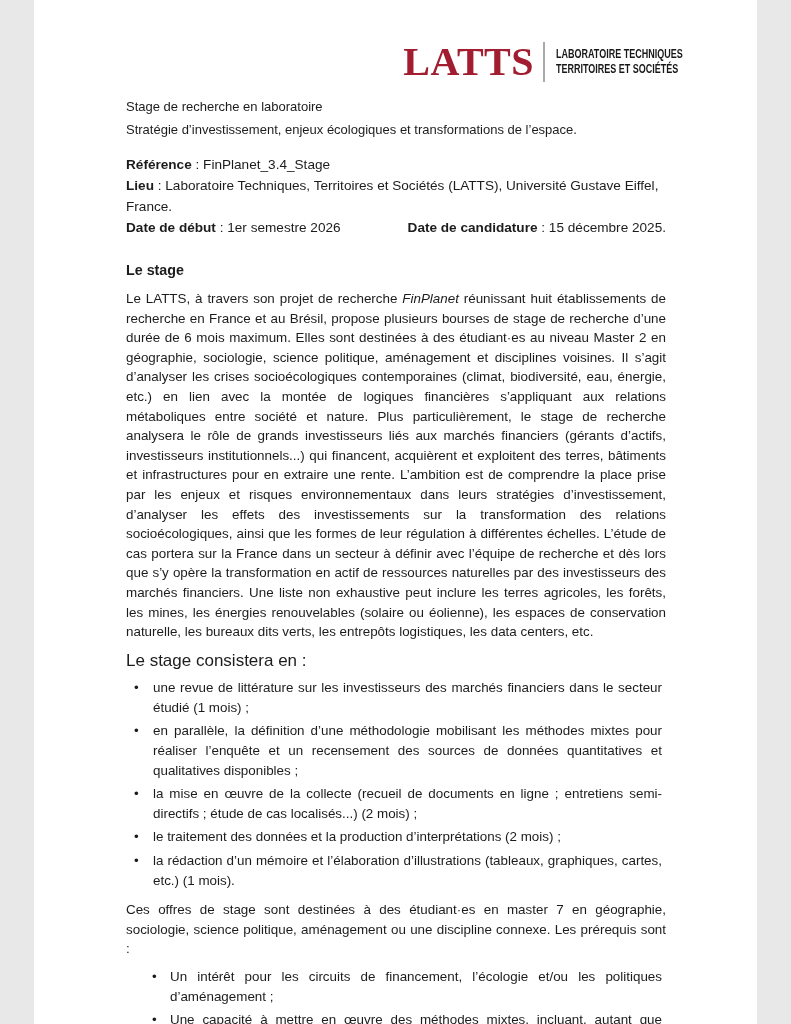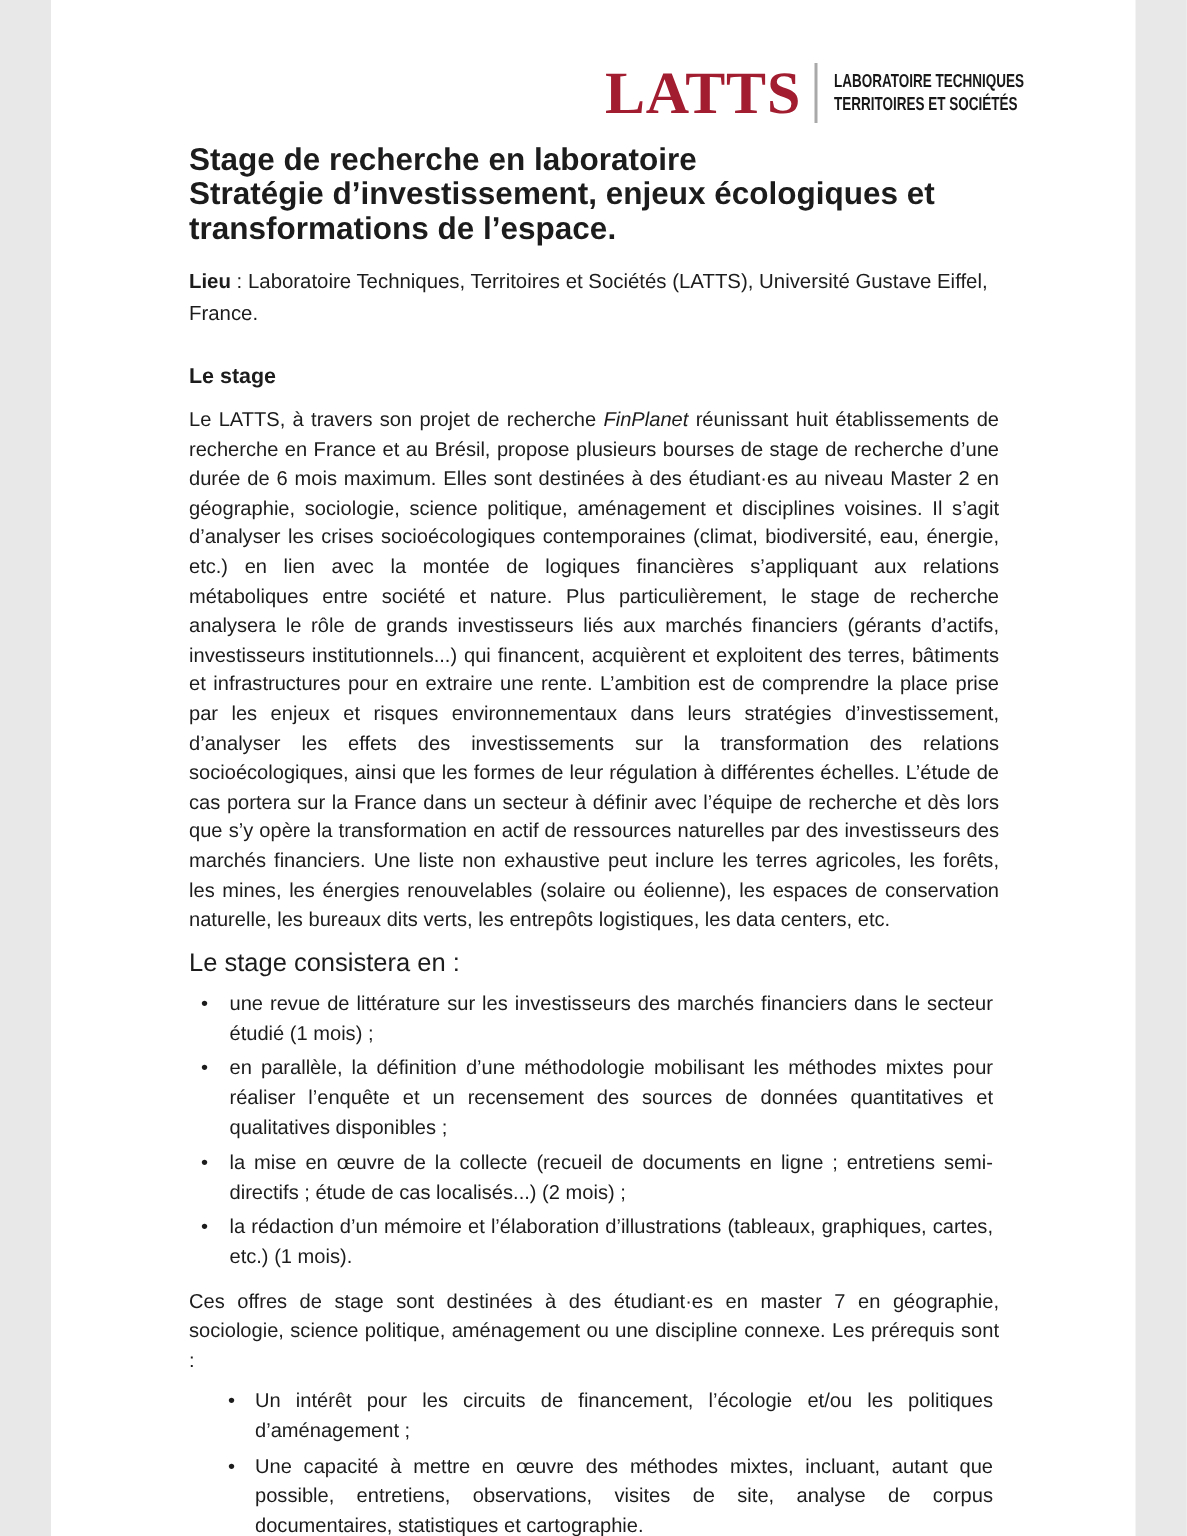--- a/index.html
+++ b/index.html
@@ -47,22 +47,22 @@
     color: #181818;
     white-space: nowrap;
     transform: scaleX(0.72);
     transform-origin: left center;
     width: 110px;
     letter-spacing: 0px;
   }
   
   .title-block { margin-top: 10px; }
   .title-line {
-    font-size: 21px;
-    font-weight: 700;
+    font-size: 13px;
+    font-weight: 400;
     line-height: 23px;
     margin: 0;
   }
   
   .meta { margin-top: 13px; font-size: 13.6px; line-height: 21px; }
   .meta-row { margin: 0; }
   .meta-label { font-weight: 700; }
   .meta-dates { display: flex; justify-content: space-between; }
   
   .section-heading {
@@ -116,33 +116,39 @@
       </span>
     </div>
   </div>
 
   <div class="title-block">
     <p class="title-line">Stage de recherche en laboratoire</p>
     <p class="title-line">Stratégie d’investissement, enjeux écologiques et transformations de l’espace.</p>
   </div>
 
   <div class="meta">
+    <p class="meta-row"><span class="meta-label">Référence</span><span> : </span><span>FinPlanet_3.4_Stage</span></p>
     <p class="meta-row"><span class="meta-label">Lieu</span><span> : </span><span>Laboratoire Techniques, Territoires et Sociétés (LATTS), Université Gustave Eiffel, France.</span></p>
+    <p class="meta-row meta-dates">
+      <span><span class="meta-label">Date de début</span><span> : </span><span>1er semestre 2026</span></span>
+      <span><span class="meta-label">Date de candidature</span><span> : </span><span>15 décembre 2025.</span></span>
+    </p>
   </div>
 
   <p class="section-heading">Le stage</p>
 
   <p class="para"><span>Le LATTS, à travers son projet de recherche </span><i>FinPlanet</i><span> réunissant huit établissements de recherche en France et au Brésil, propose plusieurs bourses de stage de recherche d’une durée de 6 mois maximum. Elles sont destinées à des étudiant·es au niveau Master 2 en géographie, sociologie, science politique, aménagement et disciplines voisines. Il s’agit d’analyser les crises socioécologiques contemporaines (climat, biodiversité, eau, énergie, etc.) en lien avec la montée de logiques financières s’appliquant aux relations métaboliques entre société et nature. Plus particulièrement, le stage de recherche analysera le rôle de grands investisseurs liés aux marchés financiers (gérants d’actifs, investisseurs institutionnels...) qui financent, acquièrent et exploitent des terres, bâtiments et infrastructures pour en extraire une rente. L’ambition est de comprendre la place prise par les enjeux et risques environnementaux dans leurs stratégies d’investissement, d’analyser les effets des investissements sur la transformation des relations socioécologiques, ainsi que les formes de leur régulation à différentes échelles. L’étude de cas portera sur la France dans un secteur à définir avec l’équipe de recherche et dès lors que s’y opère la transformation en actif de ressources naturelles par des investisseurs des marchés financiers. Une liste non exhaustive peut inclure les terres agricoles, les forêts, les mines, les énergies renouvelables (solaire ou éolienne), les espaces de conservation naturelle, les bureaux dits verts, les entrepôts logistiques, les data centers, etc.</span></p>
 
   <p class="list-intro">Le stage consistera en :</p>
 
   <ul class="list list-1">
     <li>une revue de littérature sur les investisseurs des marchés financiers dans le secteur étudié (1 mois) ;</li>
     <li>en parallèle, la définition d’une méthodologie mobilisant les méthodes mixtes pour réaliser l’enquête et un recensement des sources de données quantitatives et qualitatives disponibles ;</li>
     <li>la mise en œuvre de la collecte (recueil de documents en ligne ; entretiens semi-directifs ; étude de cas localisés...) (2 mois) ;</li>
+    <li>le traitement des données et la production d’interprétations (2 mois) ;</li>
     <li>la rédaction d’un mémoire et l’élaboration d’illustrations (tableaux, graphiques, cartes, etc.) (1 mois).</li>
   </ul>
 
 
   <p class="para">Ces offres de stage sont destinées à des étudiant·es en master 7 en géographie, sociologie, science politique, aménagement ou une discipline connexe. Les prérequis sont :</p>
 
   <ul class="list list-2">
     <li>Un intérêt pour les circuits de financement, l’écologie et/ou les politiques d’aménagement ;</li>
     <li>Une capacité à mettre en œuvre des méthodes mixtes, incluant, autant que possible, entretiens, observations, visites de site, analyse de corpus documentaires, statistiques et cartographie.</li>
     <li>Une appétence et capacité à travailler dans une équipe internationale.</li>

